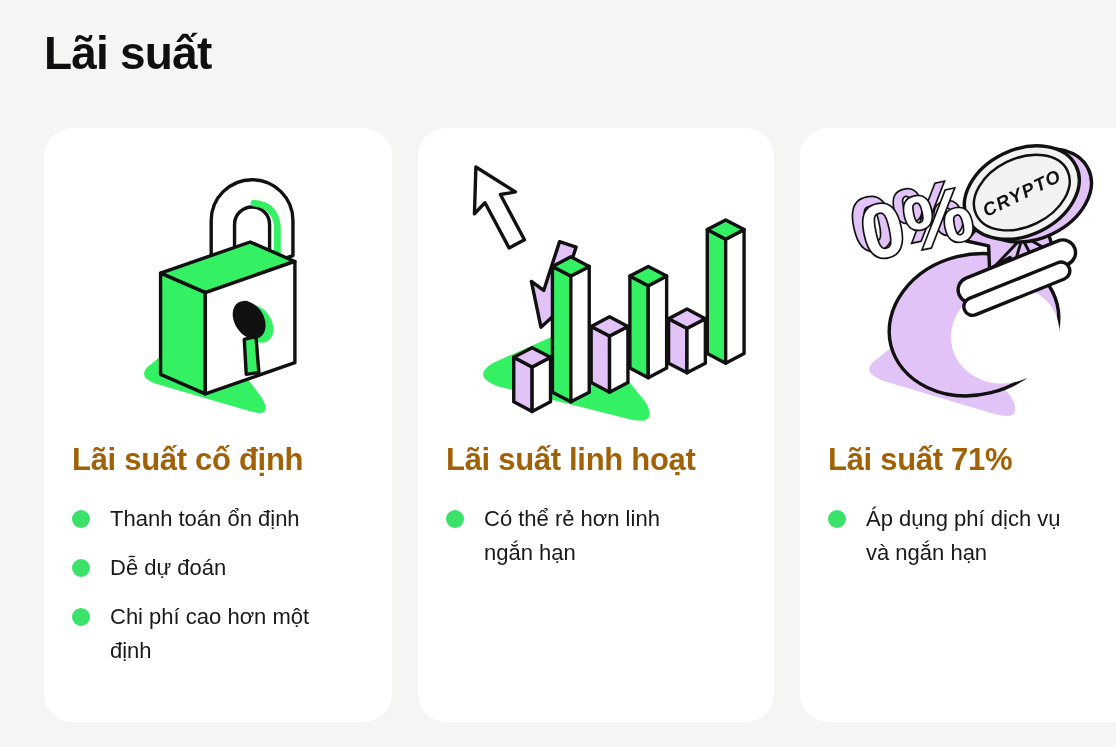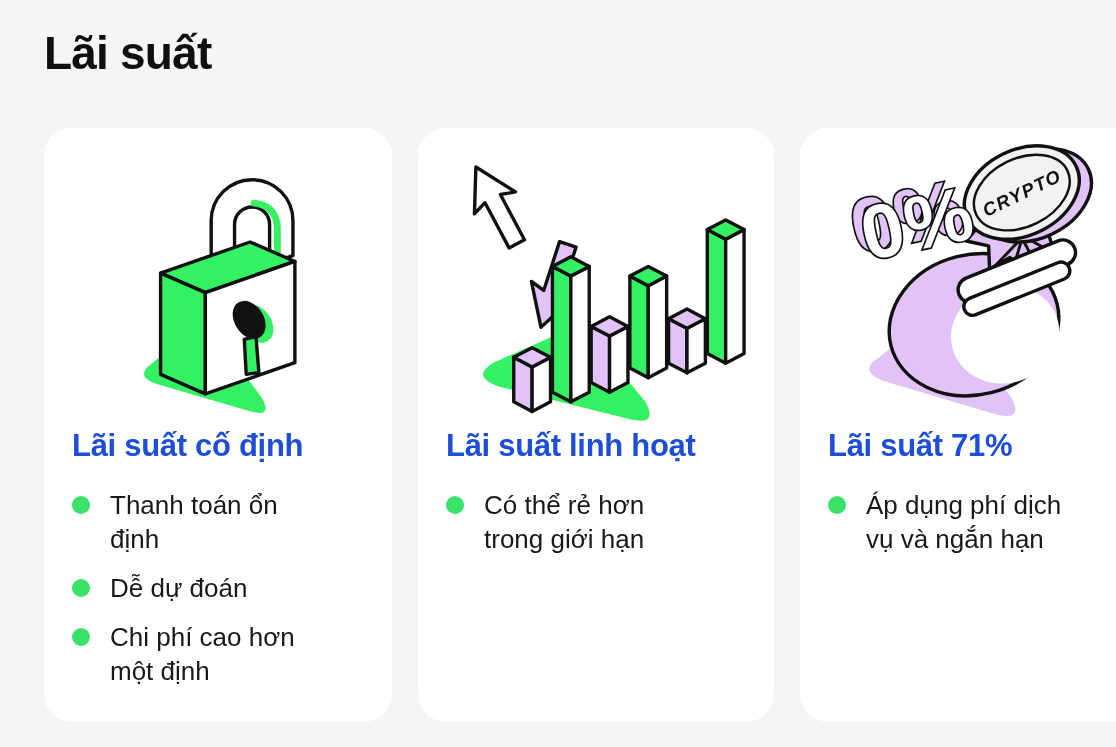--- a/index.html
+++ b/index.html
@@ -18,23 +18,23 @@
   .cards{
     display:grid;grid-template-columns:repeat(3,1fr);
     gap:26px;margin-top:48px;
   }
   .card{
     background:#ffffff;border-radius:28px;height:594px;
     padding:0 28px;box-sizing:border-box;
   }
   .illus{height:300px;display:flex;align-items:center;justify-content:center;}
   .illus svg{display:block;}
-  h2{font-size:31px;font-weight:bold;margin:0 0 0 0;color:#1d4ed8;letter-spacing:-0.3px;}
+  h2{font-size:31px;font-weight:bold;margin:14px 0 0 0;color:#a16207;letter-spacing:-0.3px;}
   ul{list-style:none;margin:24px 0 0 0;padding:0;}
-  li{display:flex;gap:20px;margin:0 0 15px 0;font-size:26px;line-height:34px;color:#191919;}
+  li{display:flex;gap:20px;margin:0 0 15px 0;font-size:22px;line-height:34px;color:#191919;}
   .dot{width:18px;height:18px;border-radius:50%;background:#3be26a;flex:0 0 auto;margin-top:8px;}
   .li-text{max-width:212px;}
   .outline{stroke:#111;stroke-width:3.5;stroke-linejoin:round;stroke-linecap:round;}
   text.svgtxt{font-family:"Liberation Sans",sans-serif;}
 </style>
 </head>
 <body>
 
 <div class="wrap">
   <h1>Lãi suất</h1>
@@ -111,21 +111,21 @@
             <polygon fill="#e2c3f8" points="70,232 70,278 89,288 89,242"></polygon>
             <polygon fill="#ffffff" points="89,242 108,232 108,278 89,288"></polygon>
             <polygon fill="#e2c3f8" points="70,232 89,222 108,232 89,242"></polygon>
           </g>
         </svg>
       </div>
       <h2>Lãi suất linh hoạt</h2>
       <ul>
         <li>
           <span class="dot"></span>
-          <span class="li-text">Có thể rẻ hơn trong giới hạn</span>
+          <span class="li-text">Có thể rẻ hơn linh ngắn hạn</span>
         </li>
       </ul>
     </div>
 
     <div class="card">
       <div class="illus">
         <svg width="292" height="292" viewBox="0 0 300 300">
 
           <path d="M52,232 Q30,246 58,256 L172,290 Q202,298 188,272 L130,200 Q118,184 96,196 Z" fill="#e2c3f8"></path>
 

